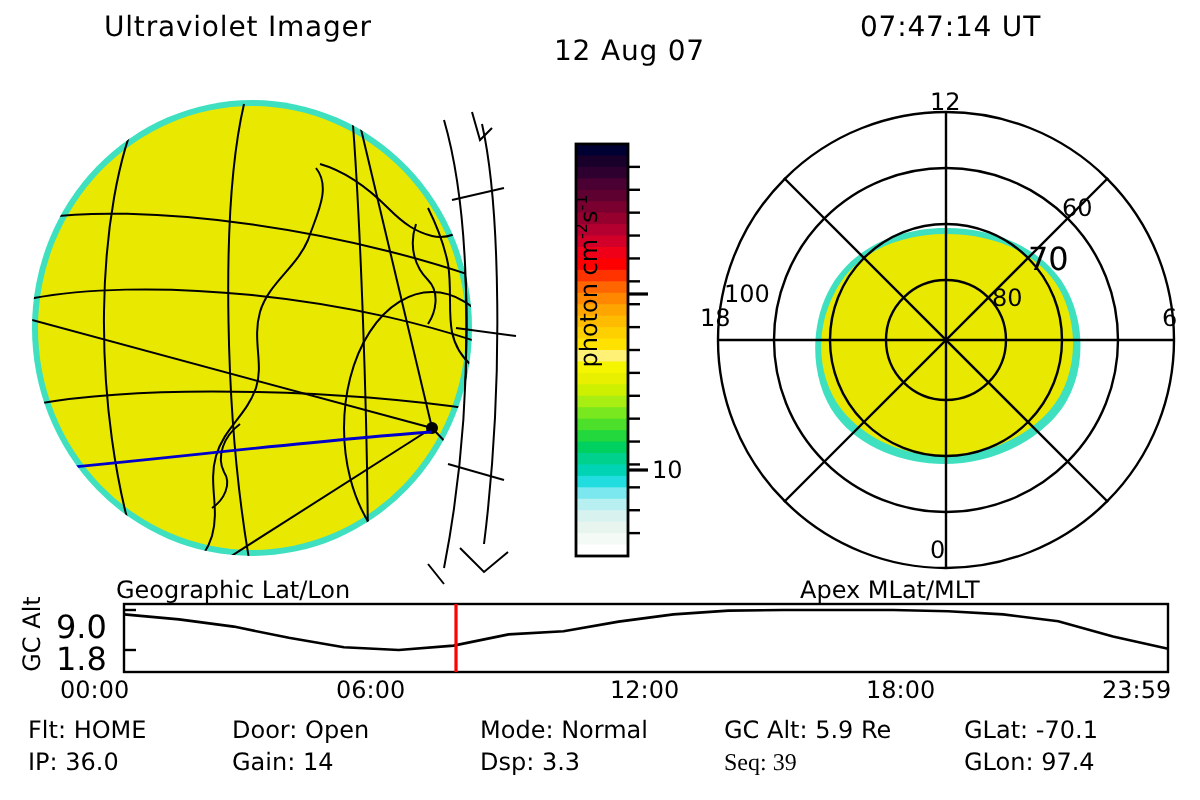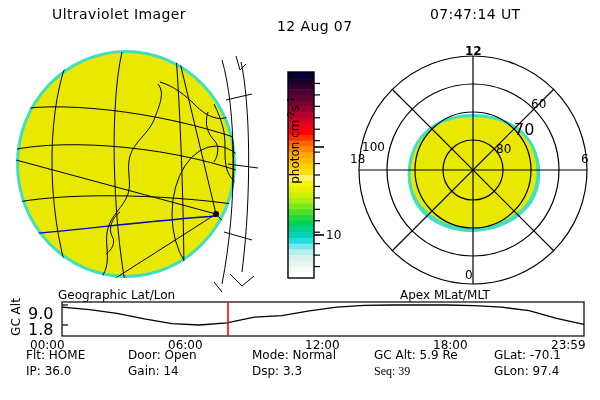--- a/index.html
+++ b/index.html
@@ -111,22 +111,22 @@
   .orbit-xtick {
     position: absolute;
     top: 50px;
     font-size: 12px;
     white-space: nowrap;
   }
 
   
   #status {
     position: absolute;
-    left: 0; top: 348px;
-    width: 540px; height: 38px; margin-left: 12px;
+    left: 0; top: 358px;
+    width: 540px; height: 38px;
   }
   .status-cell {
     position: absolute;
     font-size: 12px;
     white-space: pre;
   }
 </style>
 </head>
 <body>
 
@@ -273,21 +273,21 @@
       <circle cx="125" cy="128" r="86" fill="none" stroke="#000000" stroke-width="1.2"></circle>
       <circle cx="125" cy="128" r="58" fill="none" stroke="#000000" stroke-width="1.2"></circle>
       <circle cx="125" cy="128" r="30" fill="none" stroke="#000000" stroke-width="1.2"></circle>
 
       <line x1="125" y1="14" x2="125" y2="242" stroke="#000000" stroke-width="1.2"></line>
       <line x1="11" y1="128" x2="239" y2="128" stroke="#000000" stroke-width="1.2"></line>
       <line x1="44" y1="47" x2="206" y2="209" stroke="#000000" stroke-width="1.2"></line>
       <line x1="206" y1="47" x2="44" y2="209" stroke="#000000" stroke-width="1.2"></line>
     </svg>
     <div id="polar-mlt-labels">
-        <div style="position: absolute; font-size: 12px; white-space: nowrap; left: 117px; top: 2px; font-weight: bold;">12</div>
+        <div style="position: absolute; font-size: 12px; white-space: nowrap; left: 117px; top: 2px;">12</div>
         <div style="position: absolute; font-size: 12px; white-space: nowrap; left: 233px; top: 110px;">6</div>
         <div style="position: absolute; font-size: 12px; white-space: nowrap; left: 117px; top: 226px;">0</div>
         <div style="position: absolute; font-size: 12px; white-space: nowrap; left: 2px; top: 110px;">18</div>
       </div>
     <div id="polar-lat-labels">
         <div style="position: absolute; font-size: 12px; white-space: nowrap; left: 183px; top: 55px;">60</div>
         <div style="position: absolute; font-size: 16px; white-space: nowrap; left: 166px; top: 78px;">70</div>
         <div style="position: absolute; font-size: 12px; white-space: nowrap; left: 148px; top: 100px;">80</div>
       </div>
   </div>

